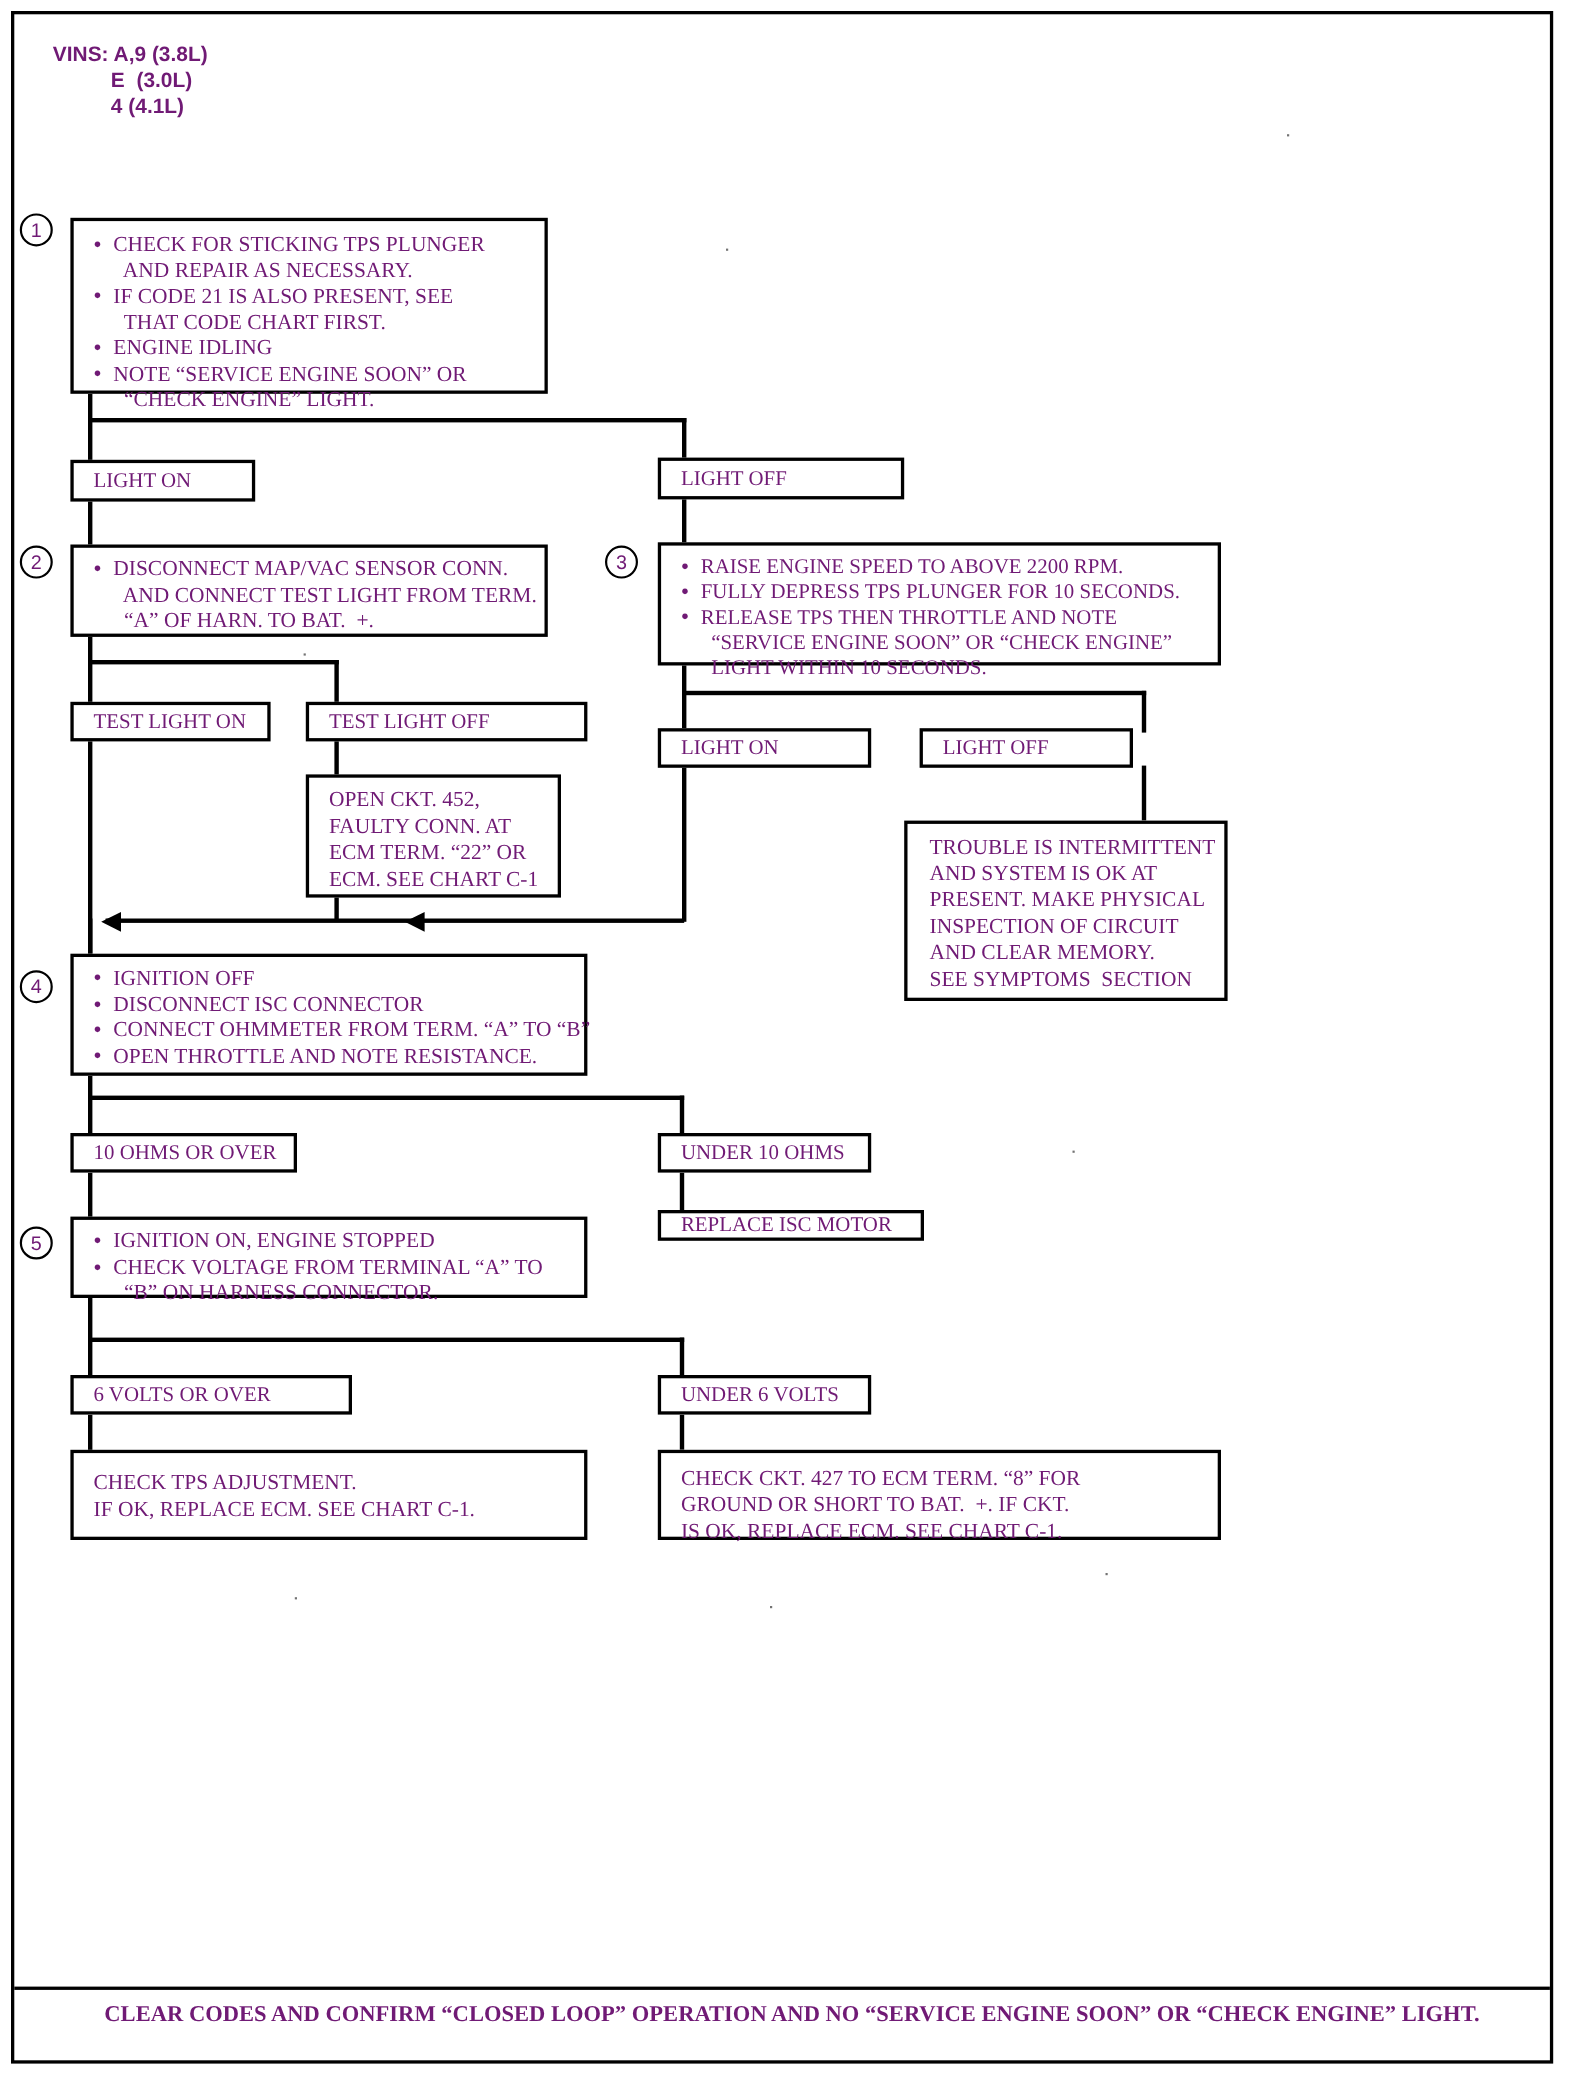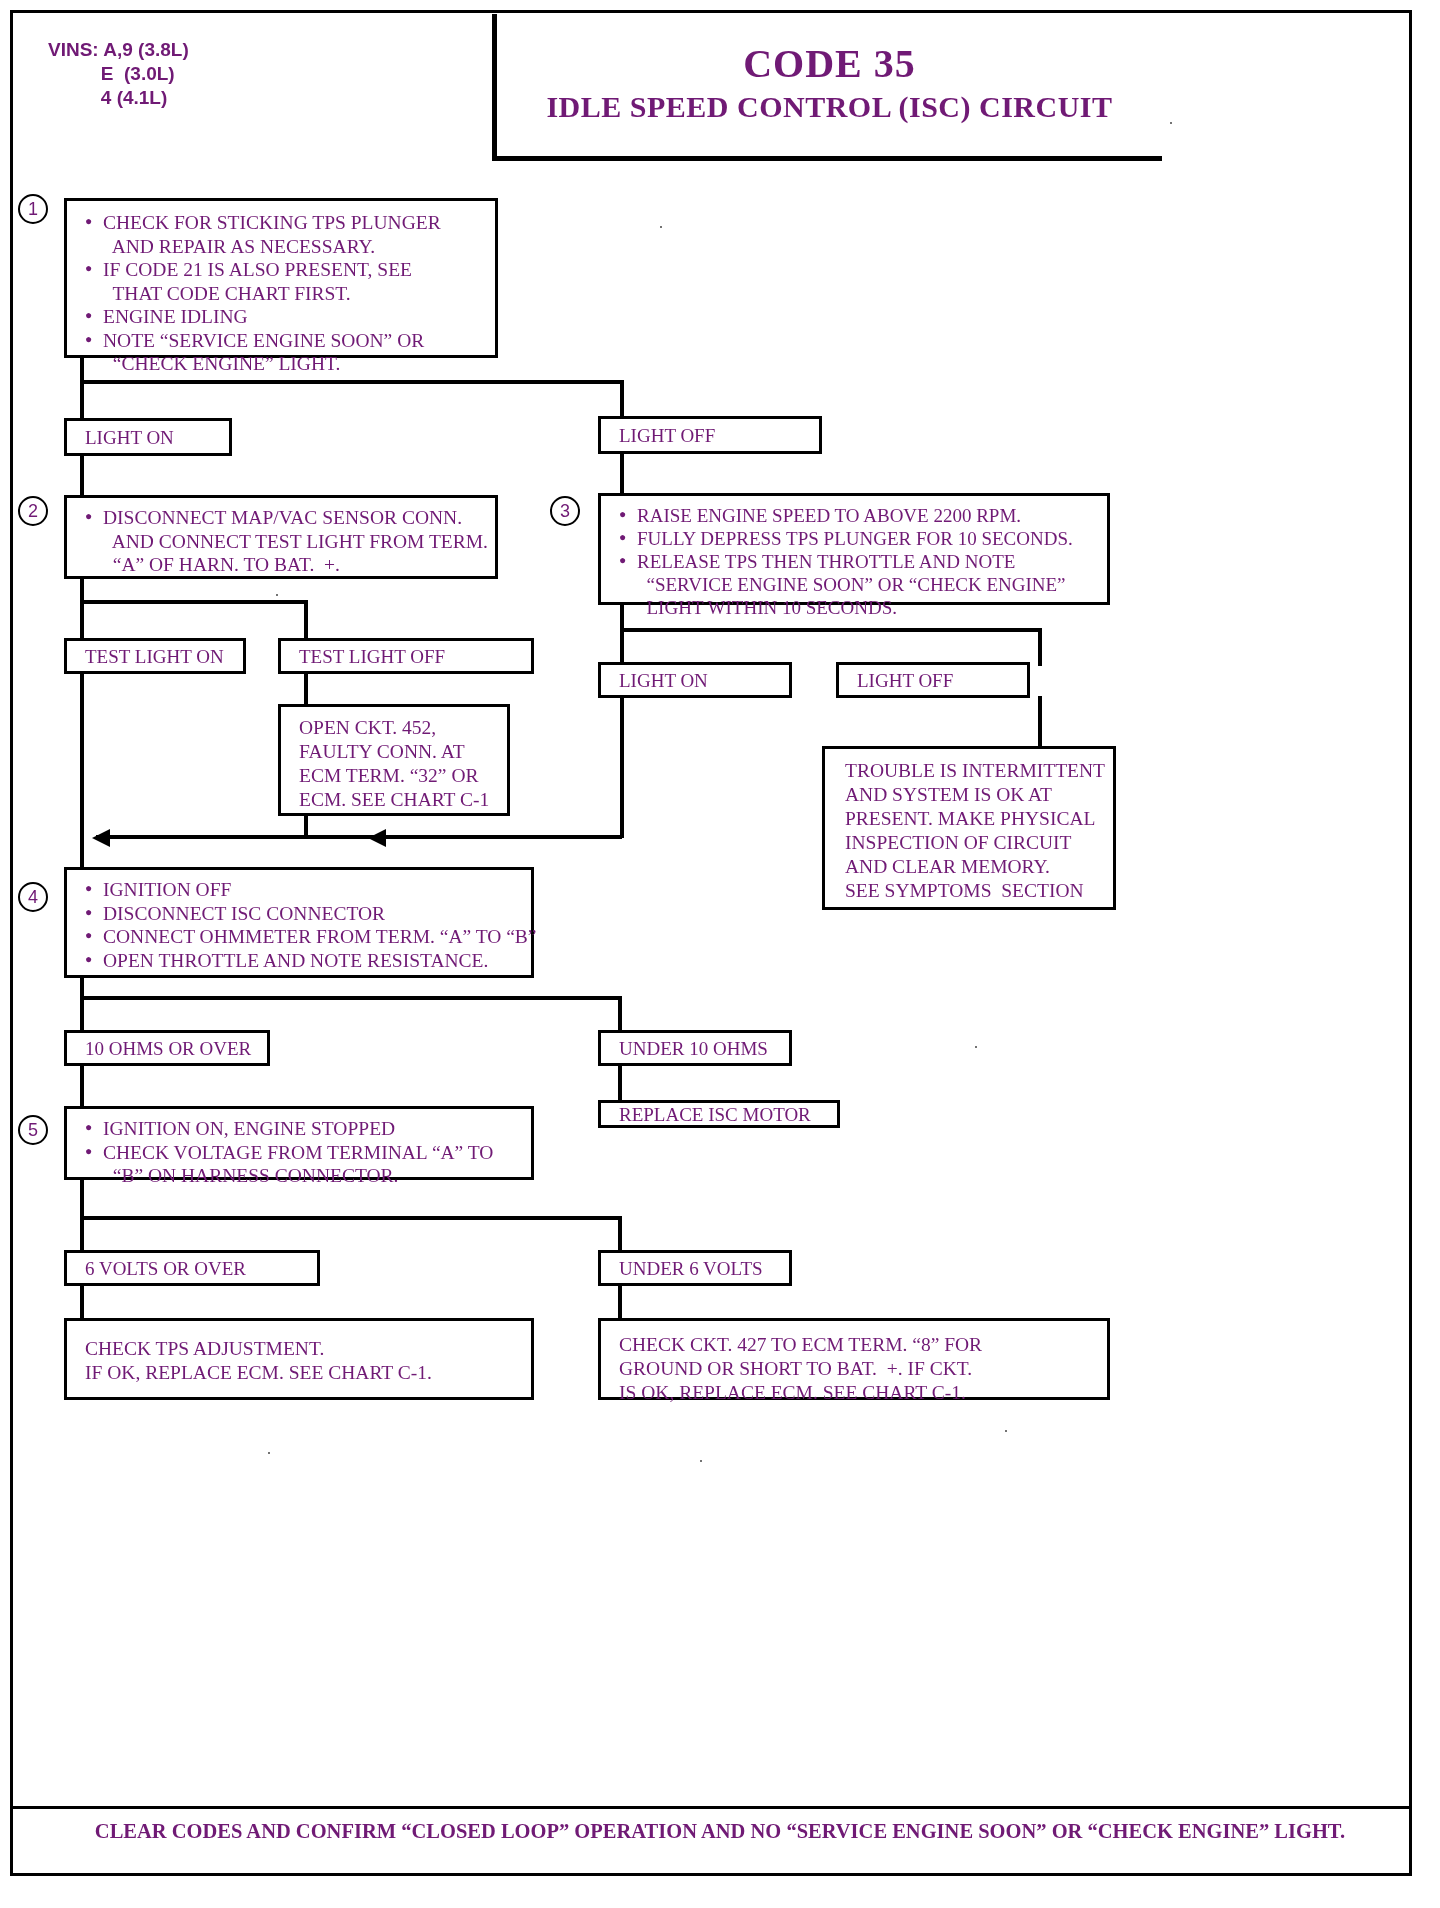--- a/index.html
+++ b/index.html
@@ -119,24 +119,20 @@
 <body>
 
 <div id="page">
 
   <div id="outer-border"></div>
 
   <div id="vins">VINS: A,9 (3.8L)
           E  (3.0L)
           4 (4.1L)</div>
 
-  <div id="title-box">
-    <div id="title-main">CODE 35</div>
-    <div id="title-sub">IDLE SPEED CONTROL (ISC) CIRCUIT</div>
-  </div>
 
   <div class="ln lnv" style="left:80px;top:358px;height:80px;"></div>
 
   <div class="ln lnh" style="left:80px;top:380px;width:544px;"></div>
   <div class="ln lnv" style="left:620px;top:380px;height:58px;"></div>
 
   <div class="ln lnv" style="left:80px;top:455px;height:50px;"></div>
 
   <div class="ln lnv" style="left:620px;top:452px;height:50px;"></div>
 
@@ -221,21 +217,21 @@
   <div class="box label-box" style="left:64px;top:638px;width:182px;height:36px;">
     <div class="btext">TEST LIGHT ON</div>
   </div>
   <div class="box label-box" style="left:278px;top:638px;width:256px;height:36px;">
     <div class="btext">TEST LIGHT OFF</div>
   </div>
 
   <div class="box" style="left:278px;top:704px;width:232px;height:112px;">
     <div class="plain" style="top:9px;">OPEN CKT. 452,
 FAULTY CONN. AT
-ECM TERM. “32” OR
+ECM TERM. “22” OR
 ECM. SEE CHART C-1</div>
   </div>
 
   <div class="box label-box" style="left:598px;top:662px;width:194px;height:36px;">
     <div class="btext">LIGHT ON</div>
   </div>
   <div class="box label-box" style="left:836px;top:662px;width:194px;height:36px;">
     <div class="btext">LIGHT OFF</div>
   </div>
 

